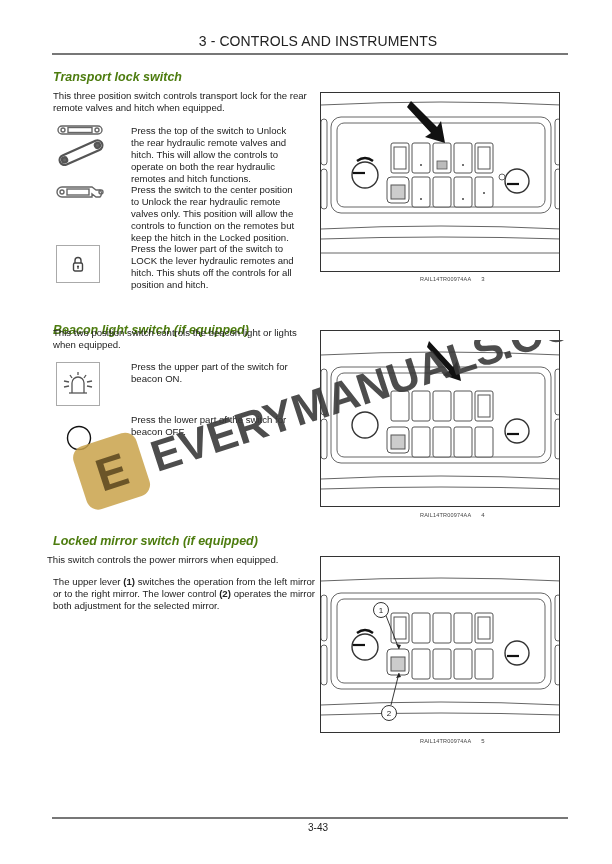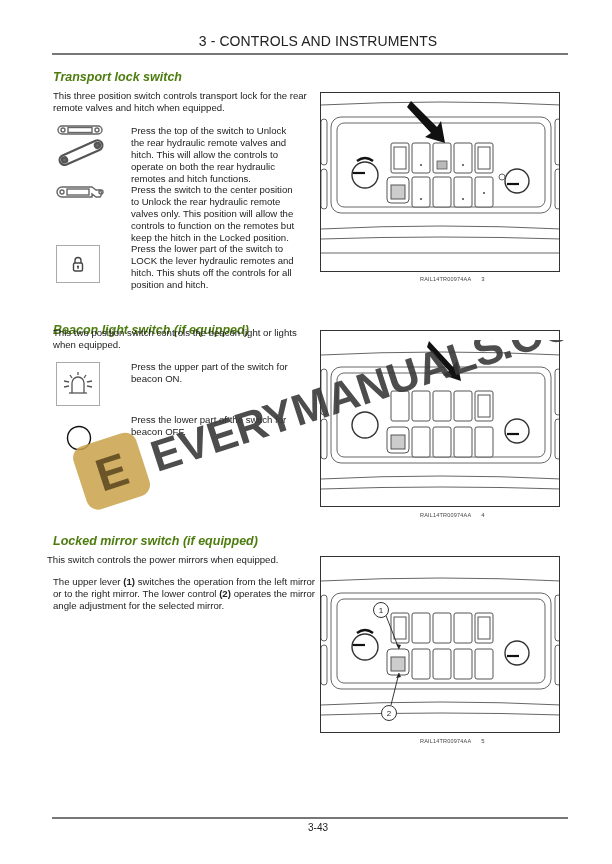--- a/index.html
+++ b/index.html
@@ -207,21 +207,21 @@
   </svg>
   <svg style="position:absolute; left:106px; top:8px;" width="40" height="44" viewBox="0 0 40 44">
     <path d="M2 2 L26 28 L30 22 L34 42 L16 36 L22 32 L0 8 Z" fill="#111"></path>
   </svg>
 </div>
 <div class="caption" style="left:420px; top:512px;"><span>RAIL14TR00974AA</span><span class="fig-no">4</span></div>
 
 <div class="section-title" style="top:534px;">Locked mirror switch (if equipped)</div>
 <div class="para" style="left:47px; top:554px; width:262px;">This switch controls the power mirrors when equipped.</div>
 <div class="para" style="left:53px; top:576px; width:262px; text-align:justify;">
-  <span>The upper lever </span><b>(1)</b><span> switches the operation from the left mirror or to the right mirror.  The lower control </span><b>(2)</b><span> operates the mirror angle adjustment for the selected mirror.</span>
+  <span>The upper lever </span><b>(1)</b><span> switches the operation from the left mirror or to the right mirror.  The lower control </span><b>(2)</b><span> operates the mirror both adjustment for the selected mirror.</span>
 </div>
 
 <div class="figure" style="top:556px; height:177px;">
   <svg width="240" height="177" viewBox="0 0 240 177">
     <g fill="none" stroke="#666" stroke-width="1">
       <path d="M0 24 Q120 18 240 24"></path>
       <rect x="10" y="36" width="220" height="96" rx="10"></rect>
       <rect x="16" y="42" width="208" height="84" rx="7"></rect>
       <rect x="0" y="38" width="6" height="46" rx="3"></rect>
         <rect x="0" y="88" width="6" height="40" rx="3"></rect>

